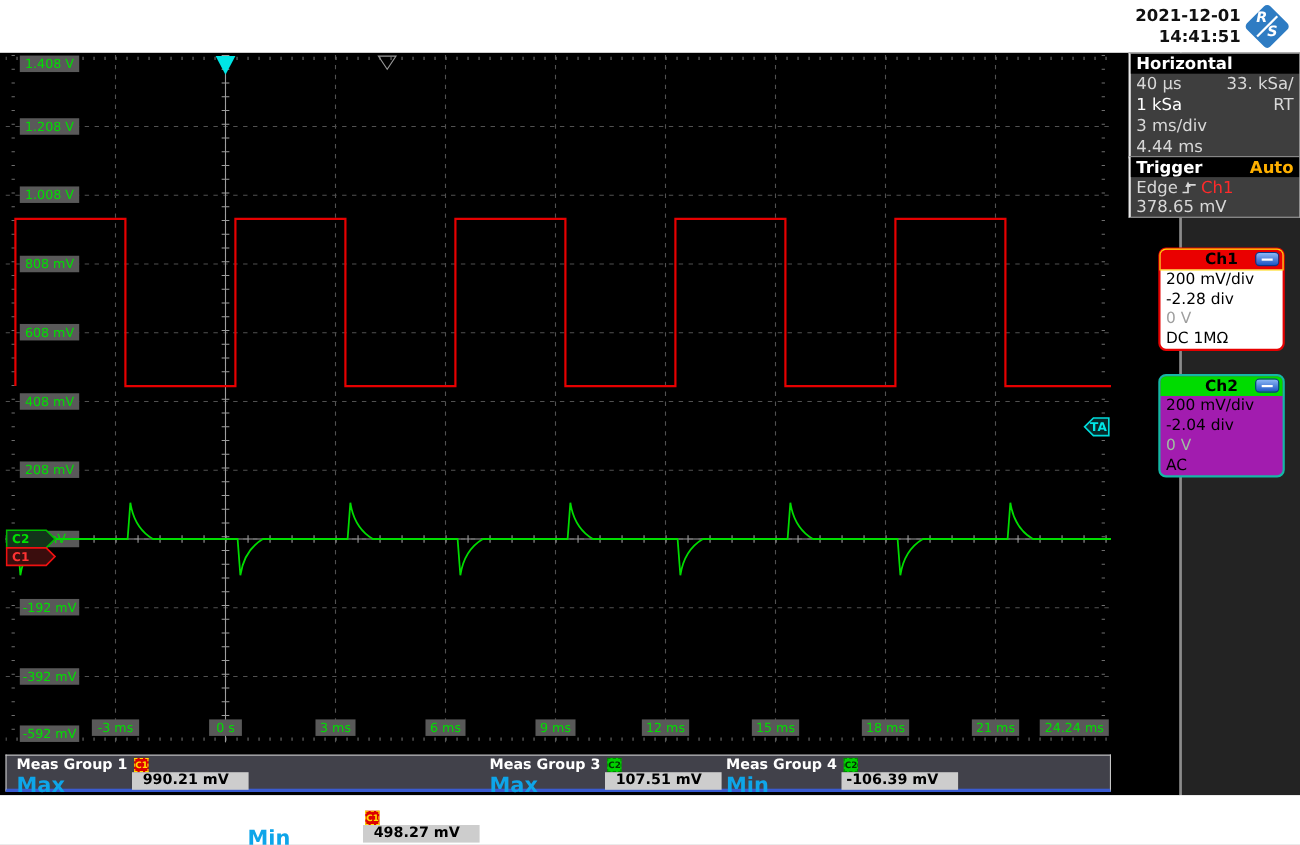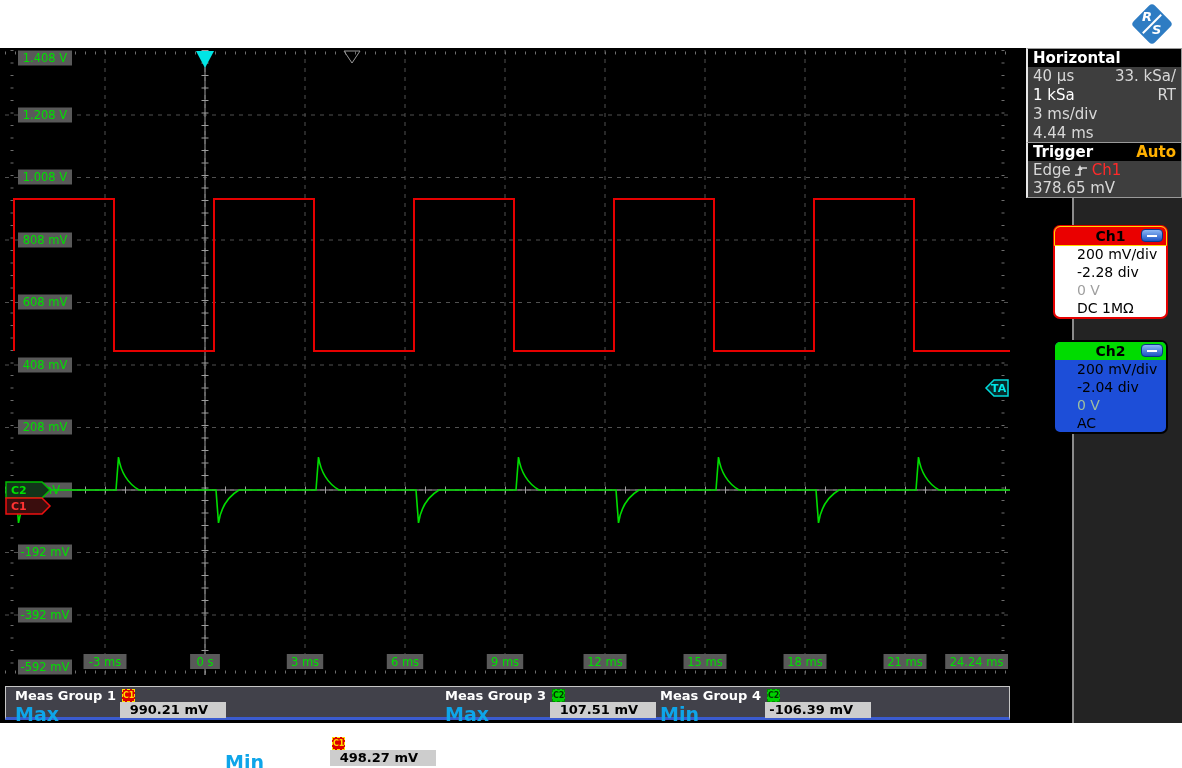--- a/index.html
+++ b/index.html
@@ -32,39 +32,40 @@
   .panel .row .right{float:right;}
   .dim{color:#ffffff;}
   .auto{color:#ffb000;}
   .ch1red{color:#ff2a2a;}
   .edgeicon{display:inline-block;vertical-align:-2px;margin:0 3px;}
   
   .chbox{position:absolute;left:1053px;width:115px;border-radius:7px;box-sizing:border-box;font-size:14px;}
   .chbox .chhdr{position:relative;height:18px;line-height:18px;text-align:center;font-weight:bold;color:#000;border-radius:5px 5px 0 0;}
   .chbox .minbtn{position:absolute;right:3px;top:2px;width:22px;height:13px;border:1px solid #0a3587;border-radius:4px;background:linear-gradient(#8cb8f5,#1d55c4);box-sizing:border-box;}
   .chbox .minbtn .bar{position:absolute;left:5px;top:5px;width:10px;height:2px;background:#fff;}
-  .chbox .chrow{padding:0 22px;height:18px;line-height:18px;color:#000;white-space:nowrap;}
+  .chbox .chrow{padding:0 5px;height:18px;line-height:18px;color:#000;white-space:nowrap;}
   #ch1box{top:225px;border:2px solid #e60000;background:#fff;}
   #ch1box .chhdr{background:#ea0000;outline:1px solid #ffd800;}
-  #ch2box{top:340px;border:2px solid #000000;background:#1d4ed8;}
+  #ch2box{top:340px;border:2px solid #14b8a6;background:#a21caf;}
   #ch2box .chhdr{background:#00dc00;}
   .dimrow{color:#9f9f9f !important;}
   .dimrow2{color:#9fbf9f !important;}
   
   .measbar{position:absolute;left:5px;top:686px;width:1005px;height:34px;background:#41414a;border:1px solid #c6c6c6;border-bottom:3px solid #3a5bd0;box-sizing:border-box;}
   .mgroup{position:absolute;top:0;width:214px;height:32px;}
   .mgroup .gname{position:absolute;left:6px;top:1px;font-size:13px;font-weight:bold;color:#fff;}
   .mgroup .gicon{position:absolute;left:113px;top:2px;width:13px;height:13px;box-sizing:border-box;font-size:8px;font-weight:bold;text-align:center;line-height:12px;}
   .mgroup .gstat{position:absolute;left:6px;top:16px;font-size:19px;font-weight:bold;color:#0ea5e9;}
   .mgroup .gval{position:absolute;left:111px;top:15px;width:106px;height:16px;background:#cdcdcd;color:#000;font-size:13px;font-weight:bold;text-align:right;line-height:16px;padding-right:18px;box-sizing:border-box;}
 </style>
 </head>
 <body>
 
 <div class="topstrip">
+  <div class="datetime"><span>2021-12-01</span><br><span>14:41:51</span></div>
   <div class="logo">
     <div class="diamond"></div>
     <div class="slash"></div>
     <div class="r">R</div>
     <div class="s">S</div>
   </div>
 </div>
 
 <div class="display"></div>
 <div class="rightzone"></div>

